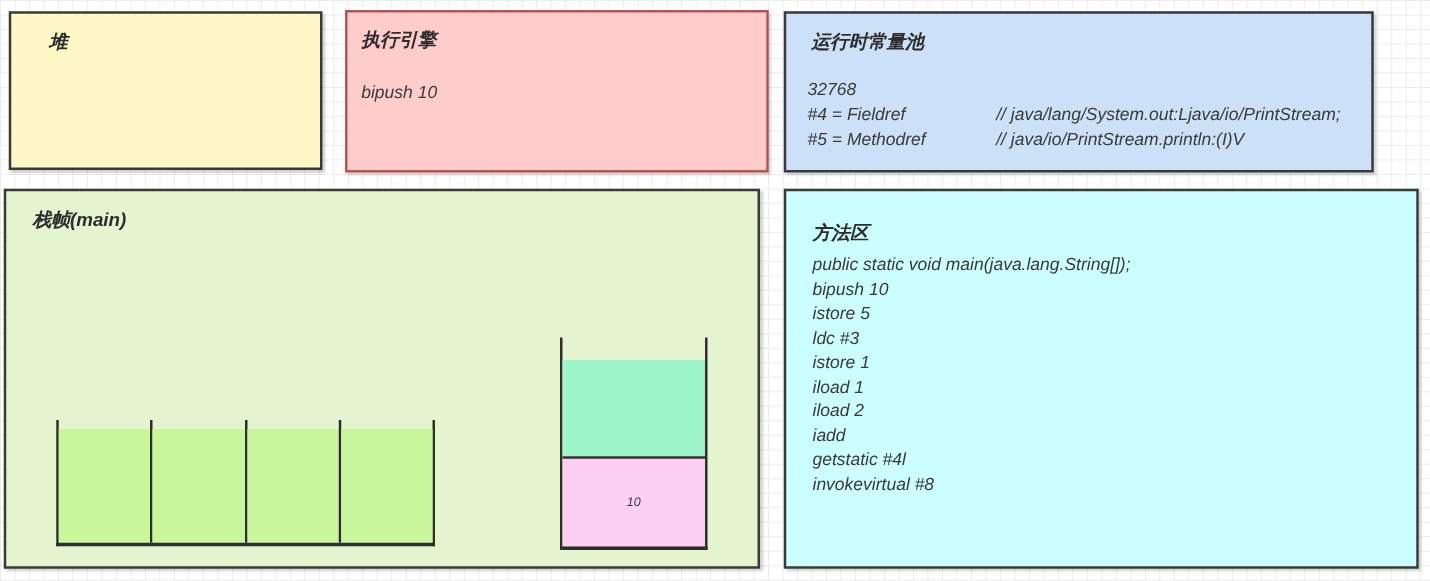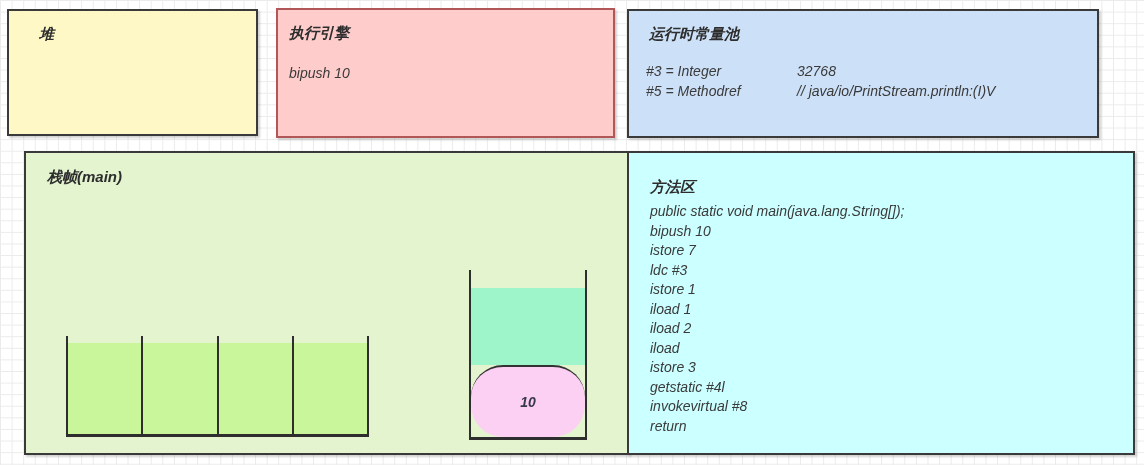--- a/index.html
+++ b/index.html
@@ -59,21 +59,21 @@
     padding: 13px 10px 0 17px;
   }
   .const-pool .shape-title { margin-left: 3px; }
   .cp-rows { margin-top: 17px; }
   .cp-row { display: flex; font-size: 14px; line-height: 20px; }
   .cp-name { flex: 0 0 151px; }
   .cp-value { flex: 1 1 auto; white-space: nowrap; }
 
   
   .stack-frame {
-    left: 24px; top: 151px; width: 605px; height: 304px;
+    left: 3px; top: 151px; width: 605px; height: 304px;
     background: #e3f4cf;
     padding: 14px 12px 0 21px;
   }
 
   .method-area {
     left: 627px; top: 151px; width: 508px; height: 304px;
     background: #ccffff;
     padding: 24px 10px 0 21px;
   }
   .ma-lines { margin-top: 5px; }
@@ -109,44 +109,47 @@
     position: absolute; left: 0; right: 0;
     top: 18px; height: 77px;
     background: #9df5c9;
   }
   .os-cell-bottom {
     position: absolute; left: 0; right: 0;
     top: 95px; bottom: 0;
     background: #fbd0f3;
     border-top: 2px solid #333333;
     display: flex; align-items: center; justify-content: center;
-    font-weight: bold; font-style: italic;
-    font-size: 14px; color: #39394a; border-radius: 32px;
+    font-weight: normal; font-style: italic;
+    font-size: 10px; color: #39394a;
   }
 </style>
 </head>
 <body>
 
 <div class="canvas">
 
   <div class="shape heap">
     <div class="shape-title">堆</div>
   </div>
 
   <div class="shape exec-engine">
     <div class="shape-title">执行引擎</div>
     <div class="exec-instruction">bipush 10</div>
   </div>
 
   <div class="shape const-pool">
     <div class="shape-title">运行时常量池</div>
     <div class="cp-rows">
         <div class="cp-row">
-        <span class="cp-name">#3 = Integer</span>
         <span class="cp-value">32768</span>
+      </div>
+        <div class="cp-row">
+        <span class="cp-name">#4 = Fieldref</span>
+        <span class="cp-value">// java/lang/System.out:Ljava/io/PrintStream;</span>
       </div>
         <div class="cp-row">
         <span class="cp-name">#5 = Methodref</span>
         <span class="cp-value">// java/io/PrintStream.println:(I)V</span>
       </div>
       </div>
   </div>
 
   <div class="shape stack-frame">
     <div class="shape-title">栈帧(main)</div>
@@ -164,26 +167,24 @@
       <div class="os-cell-top"></div>
       <div class="os-cell-bottom">10</div>
     </div>
   </div>
 
   <div class="shape method-area">
     <div class="shape-title">方法区</div>
     <div class="ma-lines">
         <div class="code-line">public static void main(java.lang.String[]);</div>
         <div class="code-line">bipush 10</div>
-        <div class="code-line">istore 7</div>
+        <div class="code-line">istore 5</div>
         <div class="code-line">ldc #3</div>
         <div class="code-line">istore 1</div>
         <div class="code-line">iload 1</div>
         <div class="code-line">iload 2</div>
-        <div class="code-line">iload</div>
-        <div class="code-line">istore 3</div>
+        <div class="code-line">iadd</div>
         <div class="code-line">getstatic #4l</div>
         <div class="code-line">invokevirtual #8</div>
-        <div class="code-line">return</div>
       </div>
   </div>
 
 </div>
 
 </body></html>

